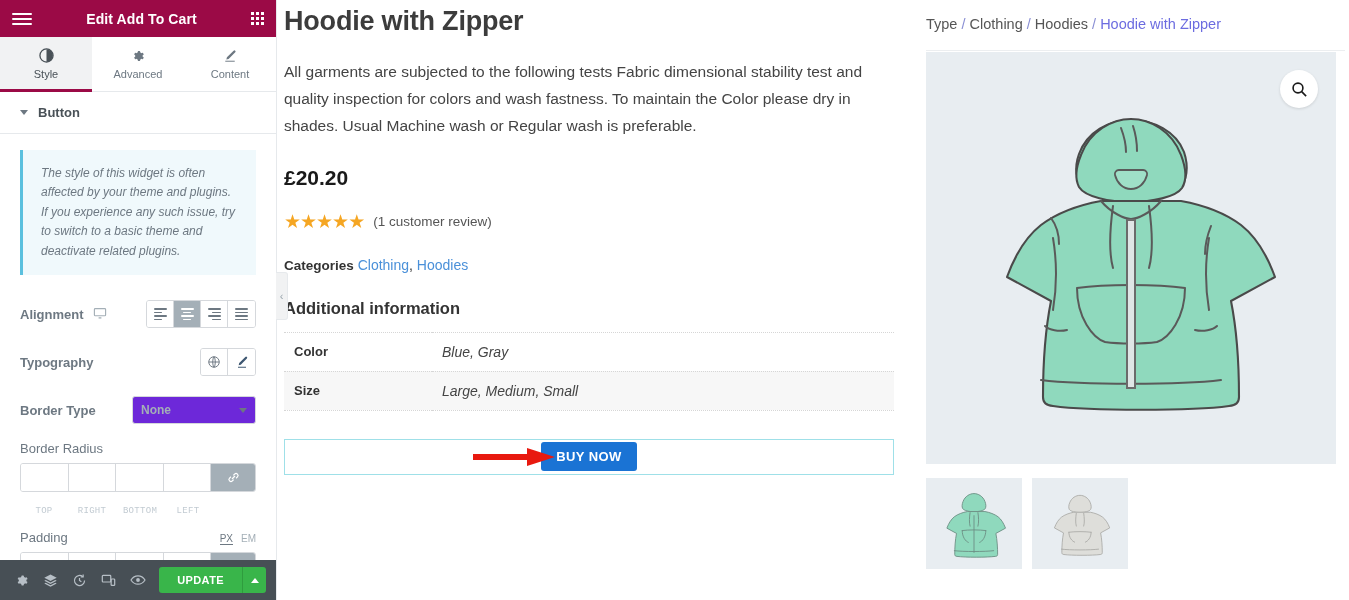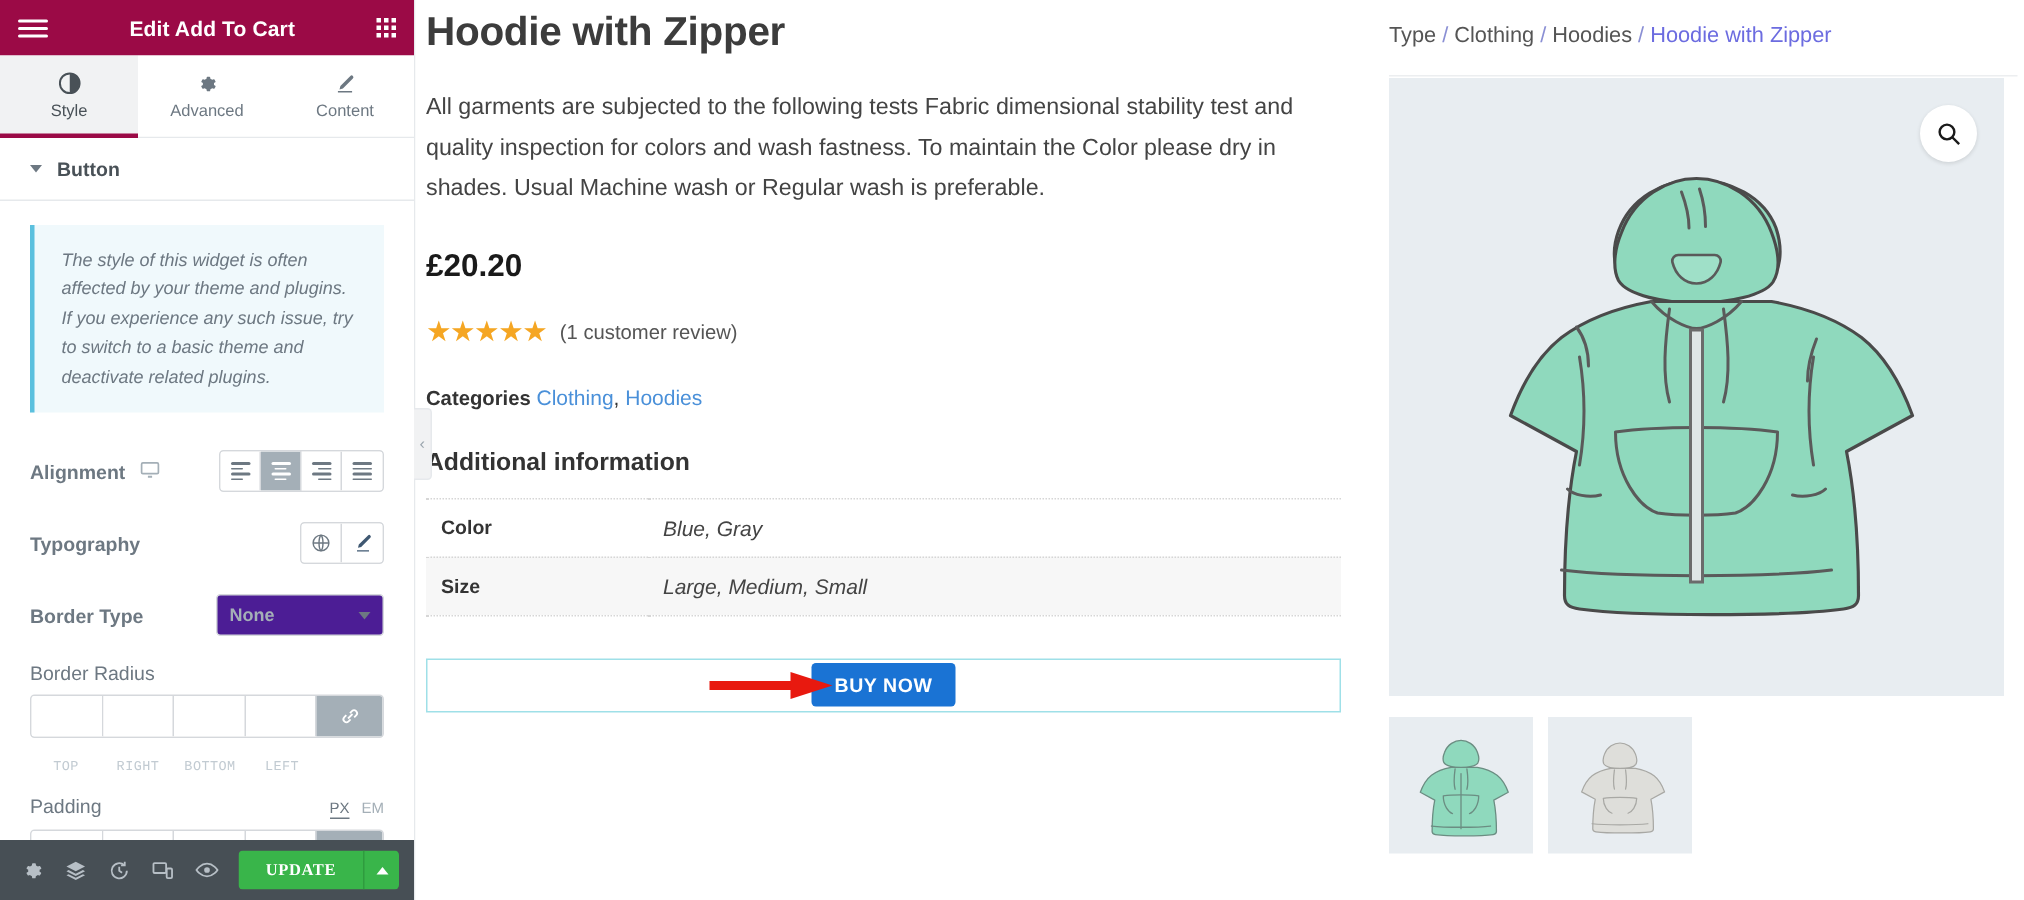--- a/index.html
+++ b/index.html
@@ -96,22 +96,22 @@
   .alnbar { height: 1.6px; background: #6d7882; border-radius: 1px; }
 
   .icon-pair { display: flex; border: 1px solid #d5d8dc; border-radius: 3px; overflow: hidden; }
   .icon-pair .ip-btn {
     width: 27px; height: 26px; display: flex; align-items: center; justify-content: center;
     background: #ffffff; border-right: 1px solid #d5d8dc; cursor: pointer;
   }
   .icon-pair .ip-btn:last-child { border-right: none; }
 
   select.ctrl-select, .ctrl-select {
-    width: 112px; height: 28px; border: 1px solid #d5d8dc; border-radius: 3px;
-    background: #4c1d95; font-size: 12px; color: #a4afb7;
+    width: 124px; height: 28px; border: 1px solid #d5d8dc; border-radius: 3px;
+    background: #6d28d9; font-size: 12px; color: #a4afb7;
     padding: 0 8px; font-family: "Liberation Sans", sans-serif;
     display: flex; align-items: center; justify-content: space-between;
     cursor: pointer;
   }
   .sel-caret { width: 0; height: 0; border-left: 4px solid transparent; border-right: 4px solid transparent; border-top: 5px solid #6d7882; }
 
   
   .dim-block { margin-bottom: 14px; }
   .dim-head { display: flex; align-items: baseline; justify-content: space-between; margin-bottom: 7px; }
   .dim-title { font-size: 13px; color: #6d7882; }
@@ -138,21 +138,21 @@
     height: 40px; background: #474f55;
     display: flex; align-items: center; gap: 0;
     padding: 0 10px; flex: 0 0 40px;
   }
   .footer-icons { display: flex; align-items: center; gap: 14px; flex: 1; padding-left: 4px; }
   .footer-icons .fi { cursor: pointer; display: flex; align-items: center; }
   .update-wrap { display: flex; height: 26px; border-radius: 3px; overflow: hidden; }
   .update-btn {
     background: #39b54a; color: #ffffff; font-size: 11px; font-weight: bold;
     letter-spacing: .4px; padding: 8px 18px; display: flex; align-items: center;
-    cursor: pointer; border: none; font-family: Liberation Serif, serif;
+    cursor: pointer; border: none; font-family: Liberation Sans, sans-serif;
   }
   .update-caret {
     background: #39b54a; width: 24px; display: flex; align-items: center; justify-content: center;
     border-left: 1px solid #2f9c3e; cursor: pointer;
   }
   .caret-up-w { width: 0; height: 0; border-left: 4px solid transparent; border-right: 4px solid transparent; border-bottom: 5px solid #ffffff; }
 
   
   .collapse-handle {
     position: absolute; right: -12px; top: 272px;

